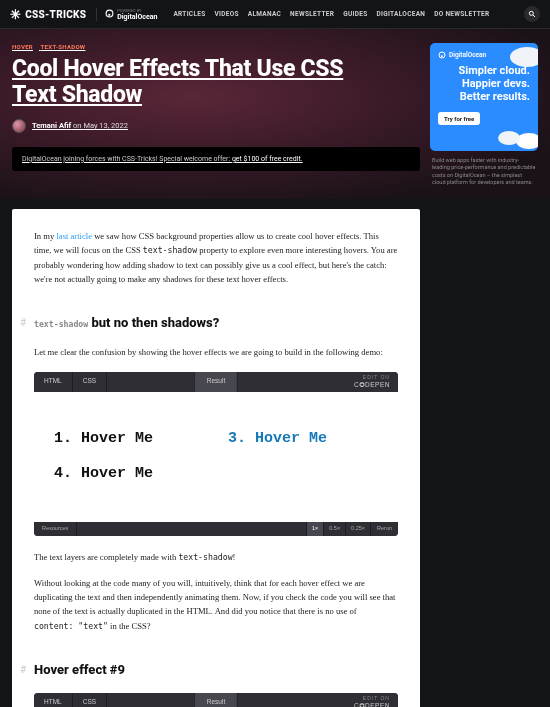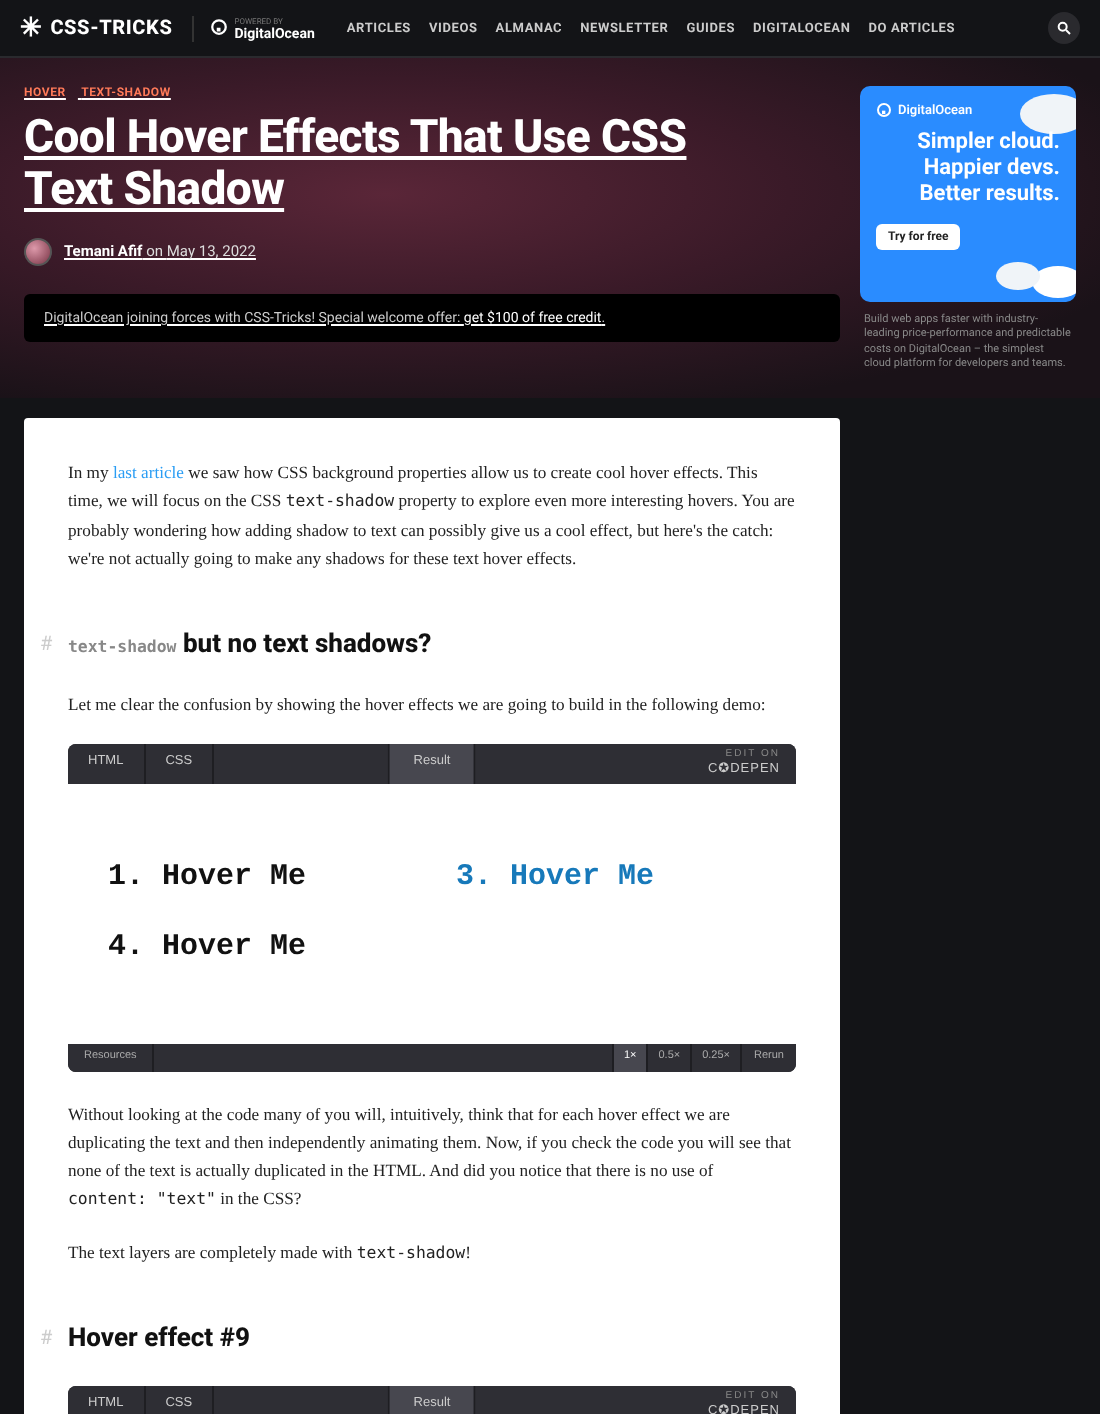--- a/index.html
+++ b/index.html
@@ -238,21 +238,21 @@
       <strong>DigitalOcean</strong>
     </span>
   </div>
   <nav class="nav">
     <span>ARTICLES</span>
     <span>VIDEOS</span>
     <span>ALMANAC</span>
     <span>NEWSLETTER</span>
     <span>GUIDES</span>
     <span>DIGITALOCEAN</span>
-    <span>DO ARTICLES</span>
+    <span>DO NEWSLETTER</span>
   </nav>
   <div class="search-btn">
     <svg width="8" height="8" viewBox="0 0 24 24" fill="none" stroke="#fff" stroke-width="3">
         <circle cx="10" cy="10" r="6"></circle>
         <line x1="15" y1="15" x2="21" y2="21"></line>
       </svg>
   </div>
 </header>
 
 <section class="hero">
@@ -289,21 +289,21 @@
   </aside>
 </section>
 
 <article class="article">
   <p>
     <span>In my </span><a class="inline">last article</a><span> we saw how CSS background properties allow us to create cool hover effects. This time, we will focus on the CSS </span><code>text-shadow</code><span> property to explore even more interesting hovers. You are probably wondering how adding shadow to text can possibly give us a cool effect, but here's the catch: we're not actually going to make any shadows for these text hover effects.</span>
   </p>
 
   <h2>
     <span class="hashlink">#</span>
-    <code>text-shadow</code><span> but no text shadows?</span>
+    <code>text-shadow</code><span> but no then shadows?</span>
   </h2>
 
   <p>Let me clear the confusion by showing the hover effects we are going to build in the following demo:</p>
 
   <div class="codepen">
     <div class="cp-header">
       <div class="cp-tab">HTML</div>
       <div class="cp-tab">CSS</div>
       <div class="cp-result active">Result</div>
       <div class="cp-edit">
@@ -321,25 +321,25 @@
       <div class="zoom">
         <span class="active">1×</span>
         <span>0.5×</span>
         <span>0.25×</span>
       </div>
       <div class="rerun">Rerun</div>
     </div>
   </div>
 
   <p>
+    <span>The text layers are completely made with </span><code>text-shadow</code><span>!</span>
+  </p>
+
+  <p>
     <span>Without looking at the code many of you will, intuitively, think that for each hover effect we are duplicating the text and then independently animating them. Now, if you check the code you will see that none of the text is actually duplicated in the HTML. And did you notice that there is no use of </span><code>content: "text"</code><span> in the CSS?</span>
-  </p>
-
-  <p>
-    <span>The text layers are completely made with </span><code>text-shadow</code><span>!</span>
   </p>
 
   <h2>
     <span class="hashlink">#</span>
     <span>Hover effect #9</span>
   </h2>
 
   <div class="codepen short">
     <div class="cp-header">
       <div class="cp-tab">HTML</div>

